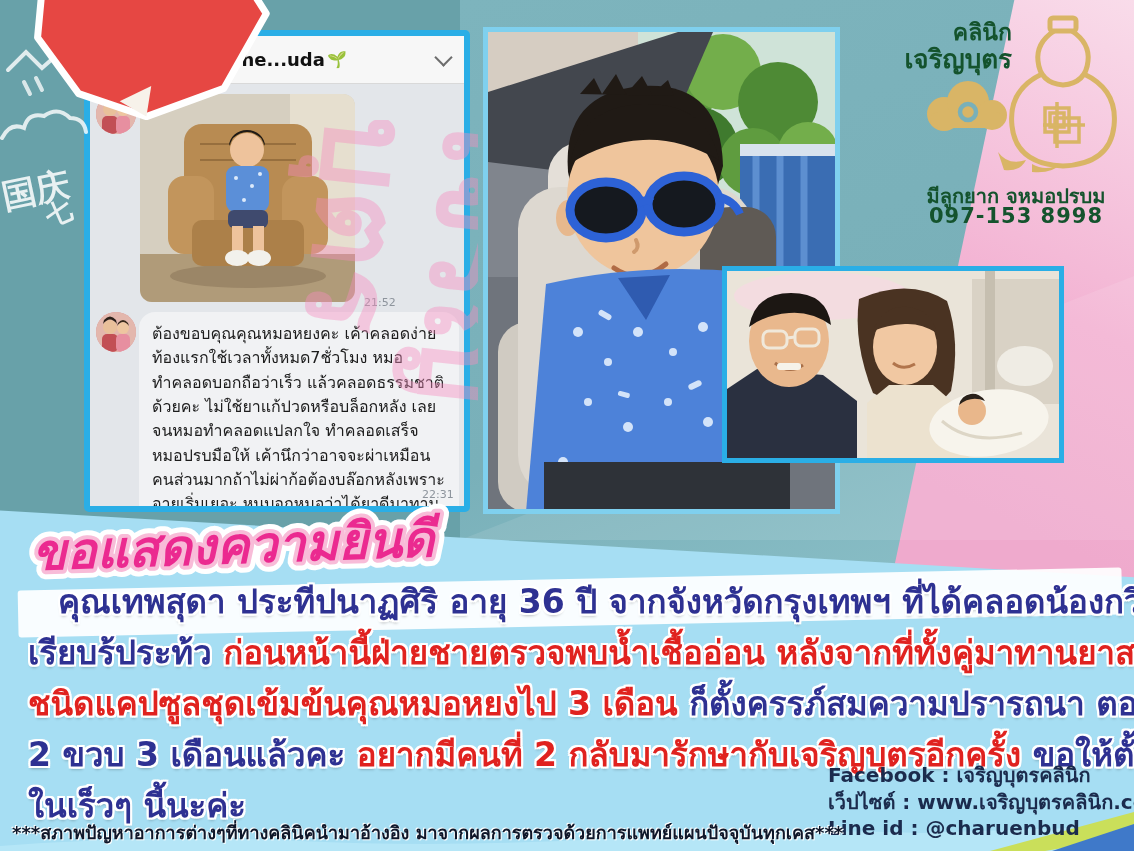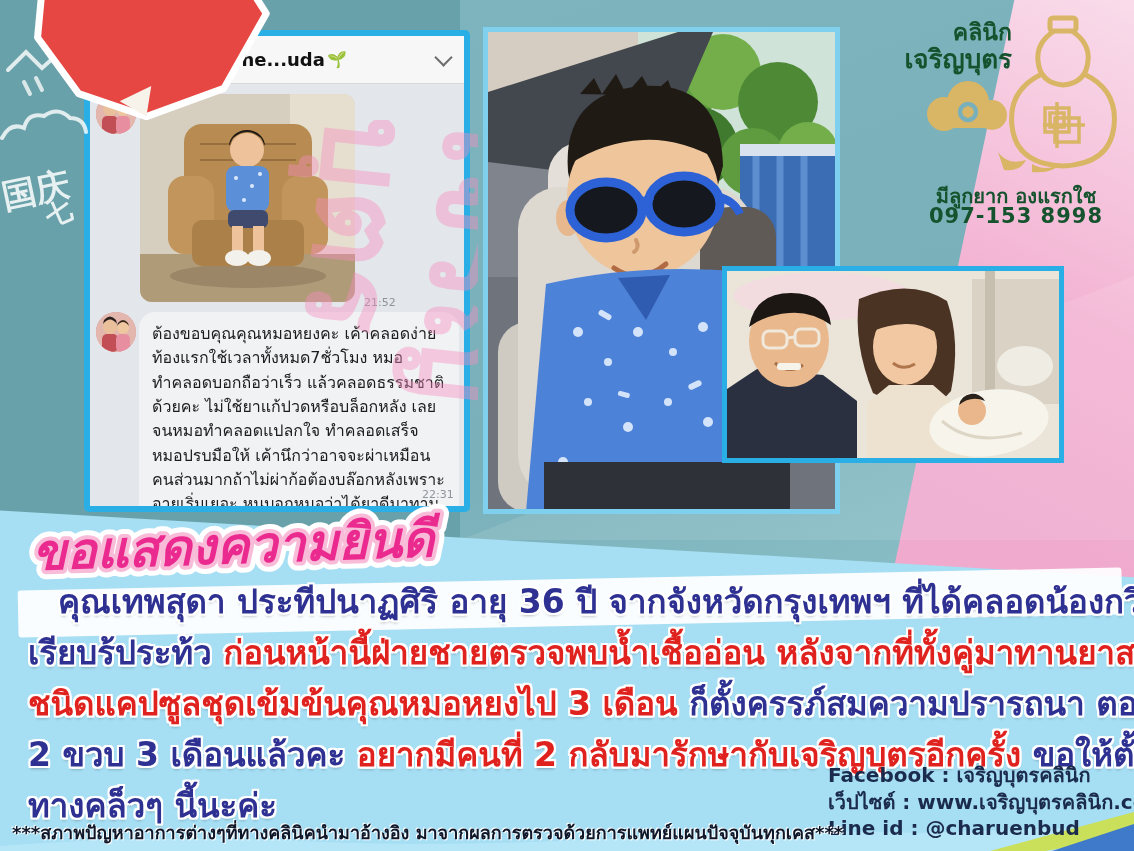--- a/index.html
+++ b/index.html
@@ -295,21 +295,21 @@
       <g fill="#d9b566">
         <circle cx="42" cy="102" r="17"></circle>
           <circle cx="66" cy="90" r="21"></circle>
           <circle cx="90" cy="103" r="15"></circle>
         <rect x="28" y="100" width="74" height="16" rx="8"></rect>
       </g>
       <circle cx="66" cy="100" r="8" fill="none" stroke="#79b0b9" stroke-width="4.5"></circle>
       <path d="M96,140 q10,14 28,8 q-6,12 -22,10 Z" fill="#d9b566"></path>
       <path d="M130,152 q14,8 28,0 q-8,10 -28,8 Z" fill="#d9b566"></path>
     </svg>
-    <div class="logo-tag">มีลูกยาก องแรกใช</div>
+    <div class="logo-tag">มีลูกยาก จหมอปรบม</div>
     <div class="logo-phone">097-153 8998</div>
   </div>
 
   <svg class="headline" width="540" height="84" viewBox="0 0 540 84">
     <g transform="rotate(-2 270 42)" font-family="DejaVu Sans, sans-serif" font-size="50" font-weight="bold" font-style="italic">
       <text x="10" y="58" fill="none" stroke="#ffffff" stroke-width="18" stroke-linejoin="round">ขอแสดงความยินดี</text>
       <text x="10" y="58" fill="#eb2a90" stroke="#f8bcd8" stroke-width="8" stroke-linejoin="round" paint-order="stroke">ขอแสดงความยินดี</text>
     </g>
   </svg>
 
@@ -320,21 +320,21 @@
     <div class="bodyline">
       <span class="t-blue outl">เรียบร้ประท้ว </span><span class="t-red outl">ก่อนหน้านี้ฝ่ายชายตรวจพบน้ำเชื้ออ่อน หลังจากที่ทั้งคู่มาทานยาสมุนไพรจีน</span>
     </div>
     <div class="bodyline">
       <span class="t-red outl">ชนิดแคปซูลชุดเข้มข้นคุณหมอหยงไป 3 เดือน </span><span class="t-blue outl">ก็ตั้งครรภ์สมความปรารถนา ตอนนี้น้อง</span>
     </div>
     <div class="bodyline">
       <span class="t-blue outl">2 ขวบ 3 เดือนแล้วคะ </span><span class="t-red outl">อยากมีคนที่ 2 กลับมารักษากับเจริญบุตรอีกครั้ง </span><span class="t-blue outl">ขอให้ตั้งครรภ์</span>
     </div>
     <div class="bodyline">
-      <span class="t-blue outl">ทางคล็วๆ นี้นะค่ะ</span>
+      <span class="t-blue outl">ในเร็วๆ นี้นะค่ะ</span>
     </div>
   </div>
 
   <div class="contact">
     <div class="row">
       <span>Facebook :</span>
       <span>เจริญบุตรคลินิก</span>
     </div>
     <div class="row">
       <span>เว็ปไซต์ :</span>

